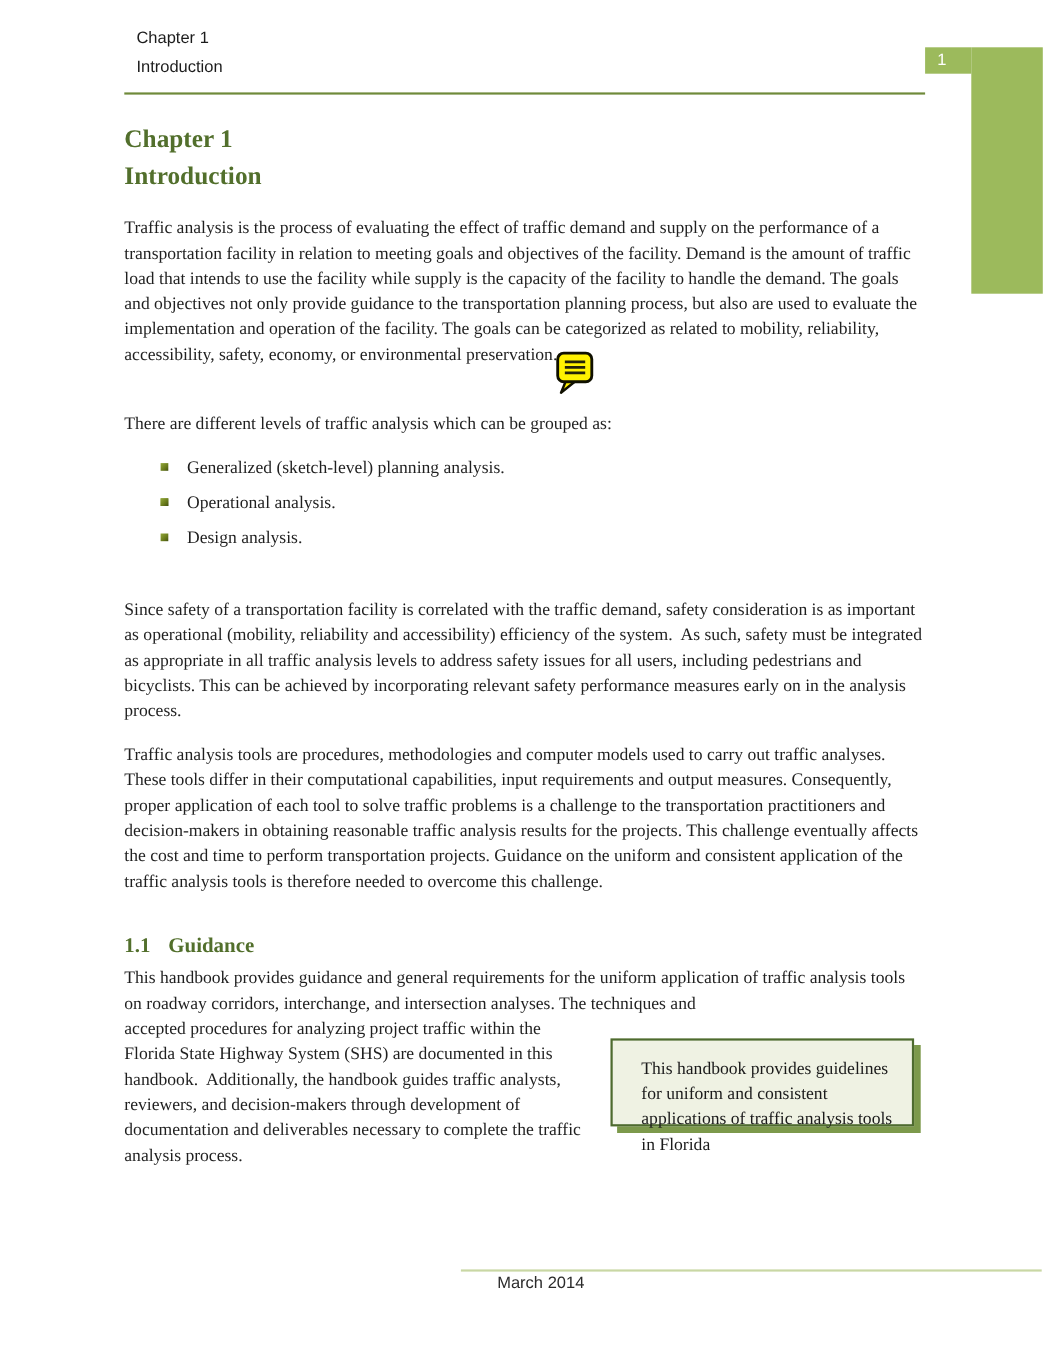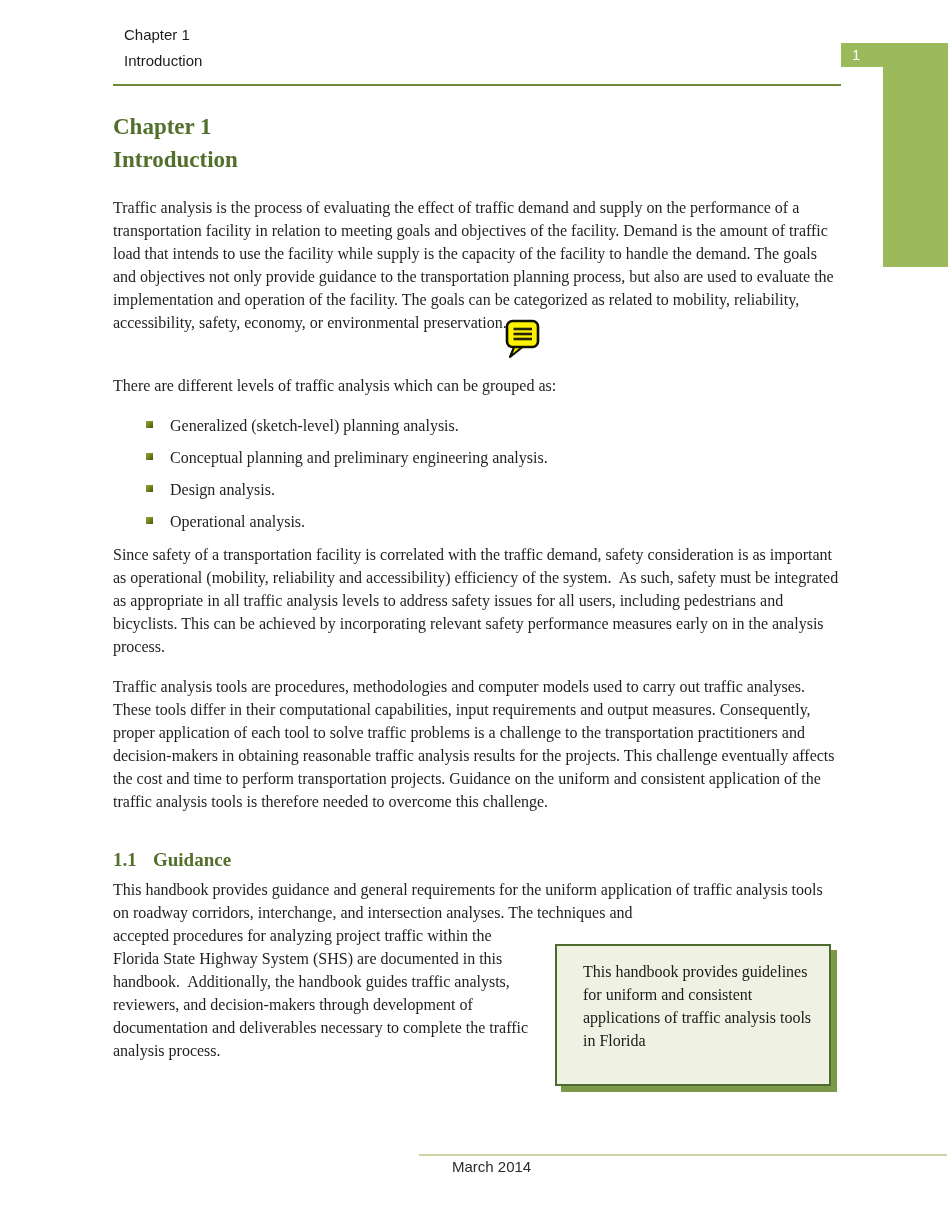--- a/index.html
+++ b/index.html
@@ -93,21 +93,21 @@
     color: var(--heading_green);
   }
   .section-number { display: inline-block; width: 40px; }
 
   .purpose-part1 { position: absolute; left: 0; top: 878px; width: 727px; font-size: 16px; line-height: 23px; }
   .purpose-part2 { position: absolute; left: 0; top: 924px; width: 428px; font-size: 16px; line-height: 23px; }
 
   
   .callout {
     position: absolute; left: 555px; top: 944px;
-    width: 276px; height: 142px;
+    width: 276px; height: 80px;
     background: var(--callout_bg);
     border: 2px solid var(--callout_border);
     box-shadow: 6px 6px 0 var(--callout_shadow);
   }
   .callout-text {
     padding: 14px 12px 0 26px;
     font-size: 16px; line-height: 23px;
     color: #1a1a1a;
   }
 
@@ -152,29 +152,28 @@
     <div class="para para-1">Traffic analysis is the process of evaluating the effect of traffic demand and supply on the performance of a transportation facility in relation to meeting goals and objectives of the facility. Demand is the amount of traffic load that intends to use the facility while supply is the capacity of the facility to handle the demand. The goals and objectives not only provide guidance to the transportation planning process, but also are used to evaluate the implementation and operation of the facility. The goals can be categorized as related to mobility, reliability, accessibility, safety, economy, or environmental preservation.</div>
     <div class="para para-2">There are different levels of traffic analysis which can be grouped as:</div>
 
     <ul class="bullet-list">
       <li class="bullet-item">
         <span class="bullet-square"></span>
         <span>Generalized (sketch-level) planning analysis.</span>
       </li>
       <li class="bullet-item">
         <span class="bullet-square"></span>
-        <span>Conceptual planning and preliminary engineering analysis.</span>
+      </li>
+      <li class="bullet-item">
+        <span class="bullet-square"></span>
+        <span>Operational analysis.</span>
       </li>
       <li class="bullet-item">
         <span class="bullet-square"></span>
         <span>Design analysis.</span>
-      </li>
-      <li class="bullet-item">
-        <span class="bullet-square"></span>
-        <span>Operational analysis.</span>
       </li>
     </ul>
 
     <div class="para para-3">Since safety of a transportation facility is correlated with the traffic demand, safety consideration is as important as operational (mobility, reliability and accessibility) efficiency of the system.&nbsp; As such, safety must be integrated as appropriate in all traffic analysis levels to address safety issues for all users, including pedestrians and bicyclists. This can be achieved by incorporating relevant safety performance measures early on in the analysis process.</div>
     <div class="para para-4">Traffic analysis tools are procedures, methodologies and computer models used to carry out traffic analyses. These tools differ in their computational capabilities, input requirements and output measures. Consequently, proper application of each tool to solve traffic problems is a challenge to the transportation practitioners and decision-makers in obtaining reasonable traffic analysis results for the projects. This challenge eventually affects the cost and time to perform transportation projects. Guidance on the uniform and consistent application of the traffic analysis tools is therefore needed to overcome this challenge.</div>
 
     <div class="section-heading">
       <span class="section-number">1.1</span><span>Guidance</span>
     </div>
 

